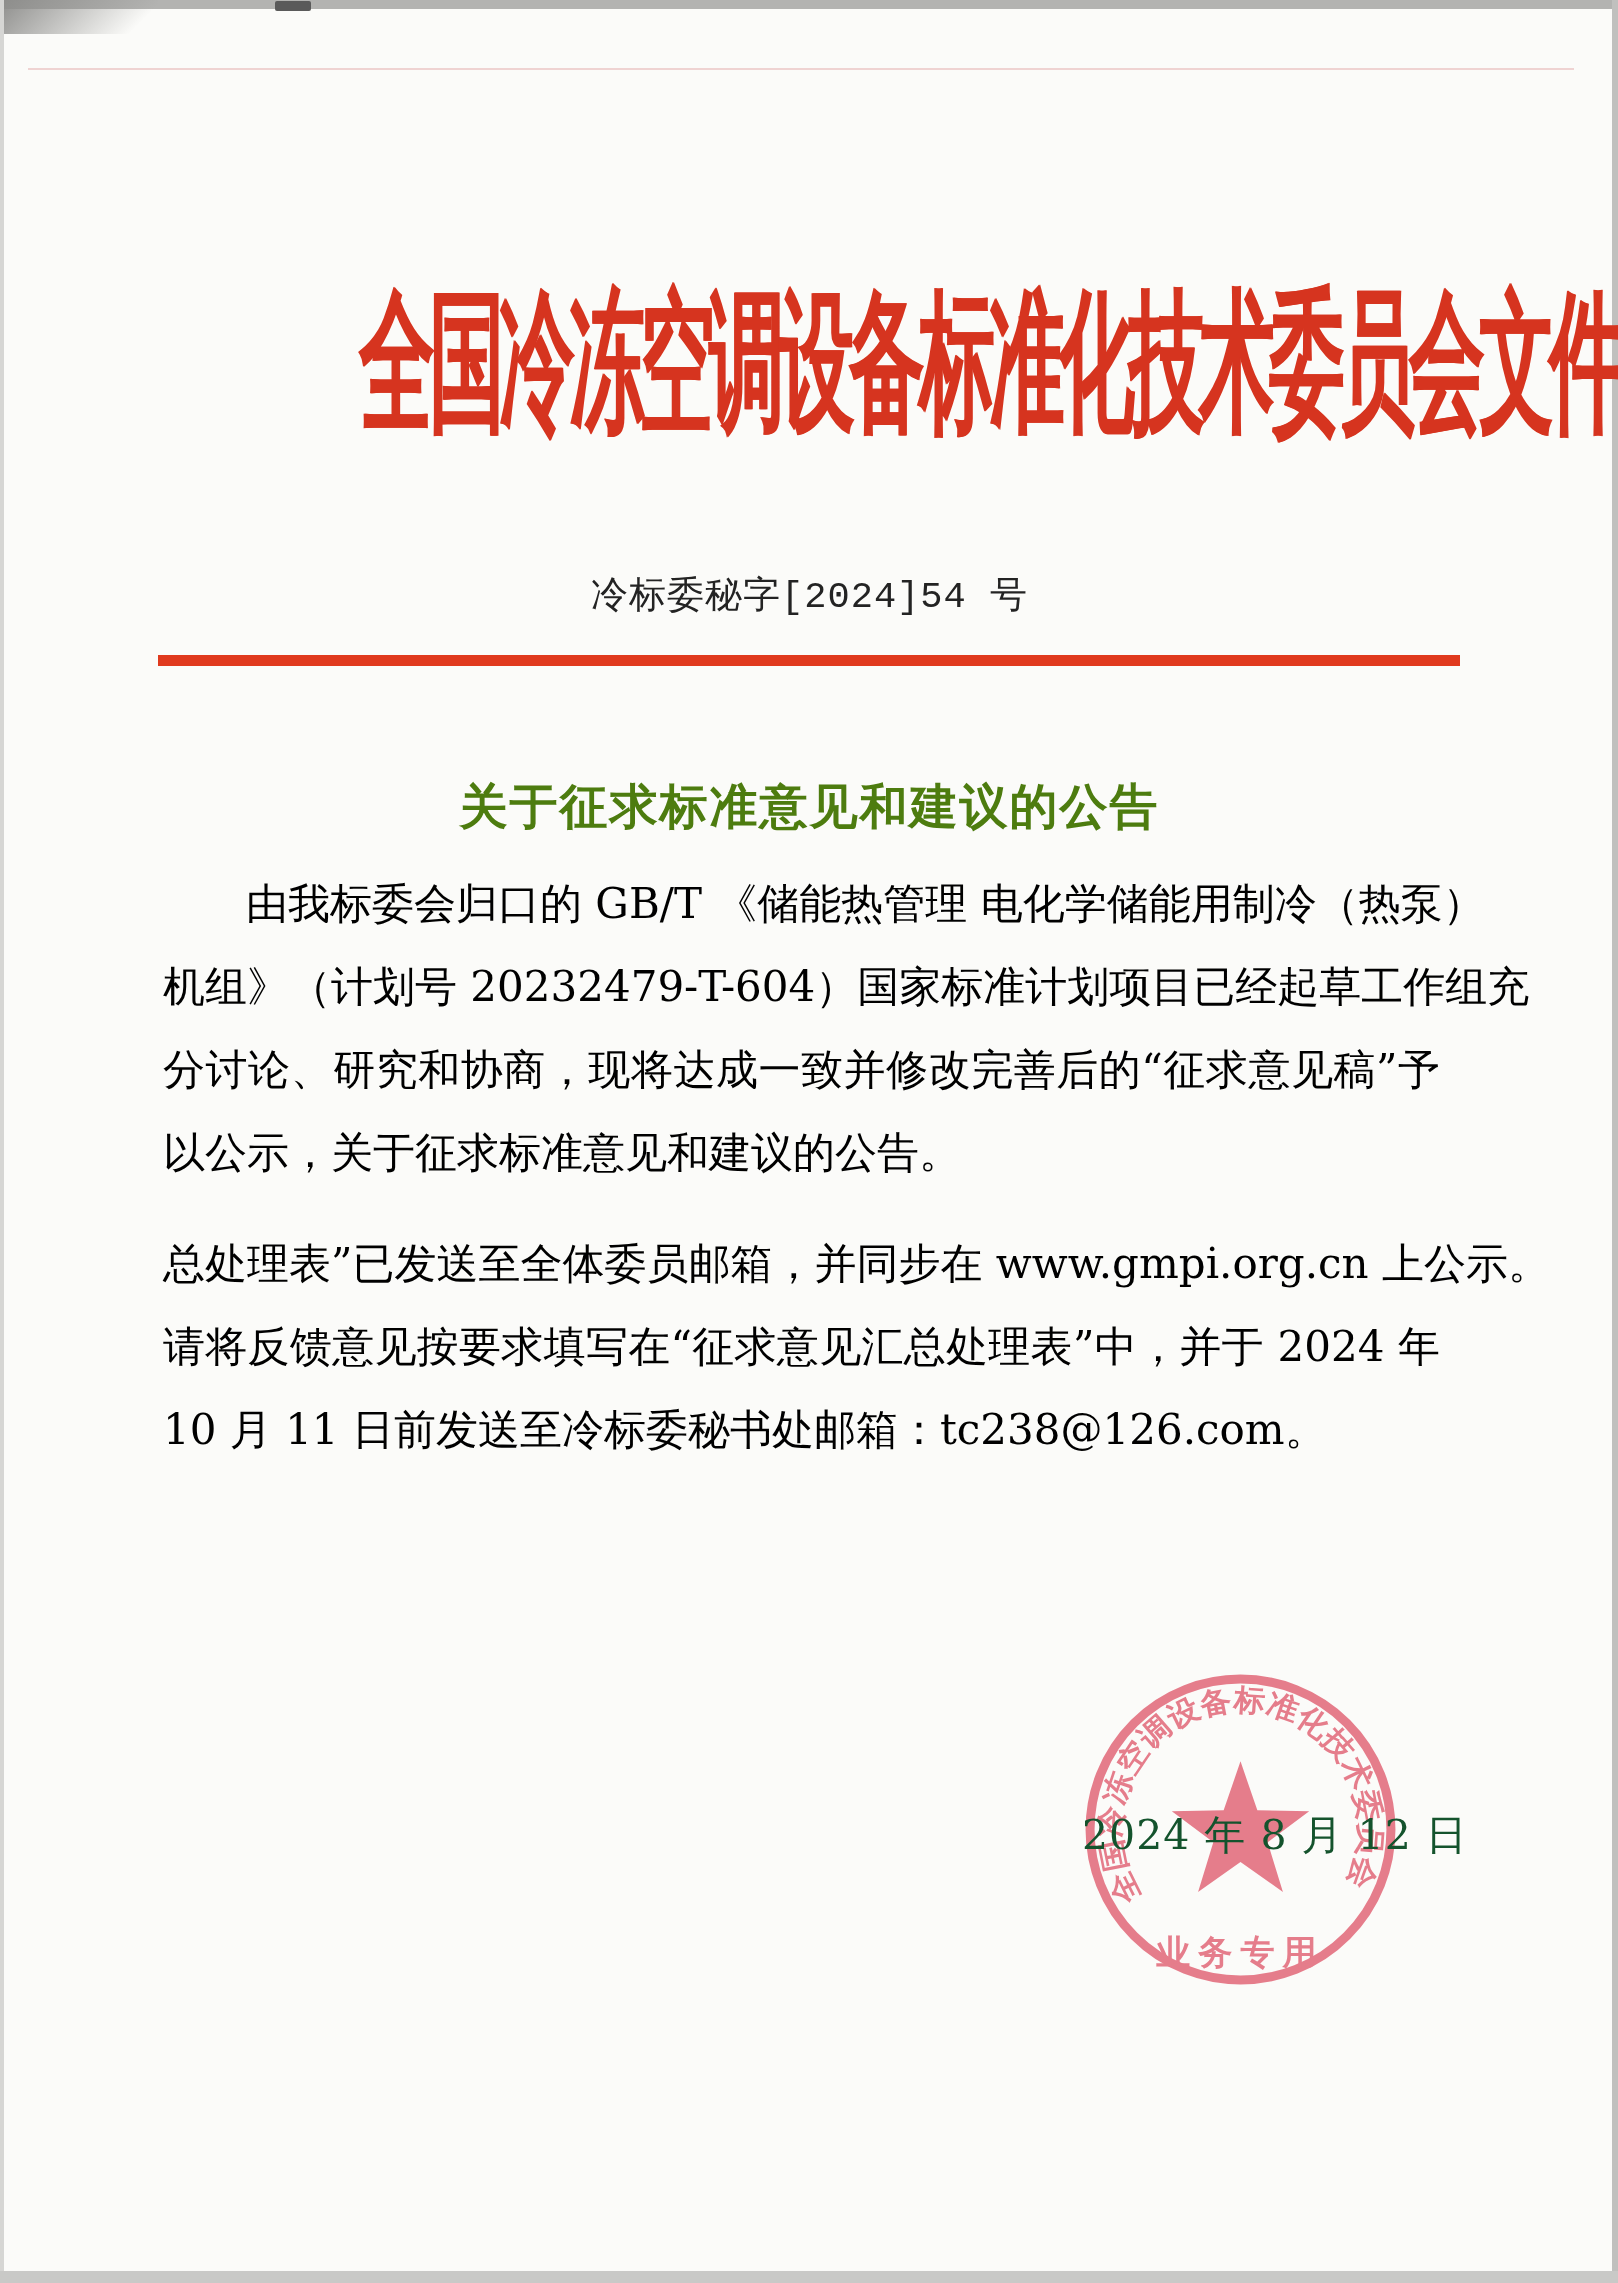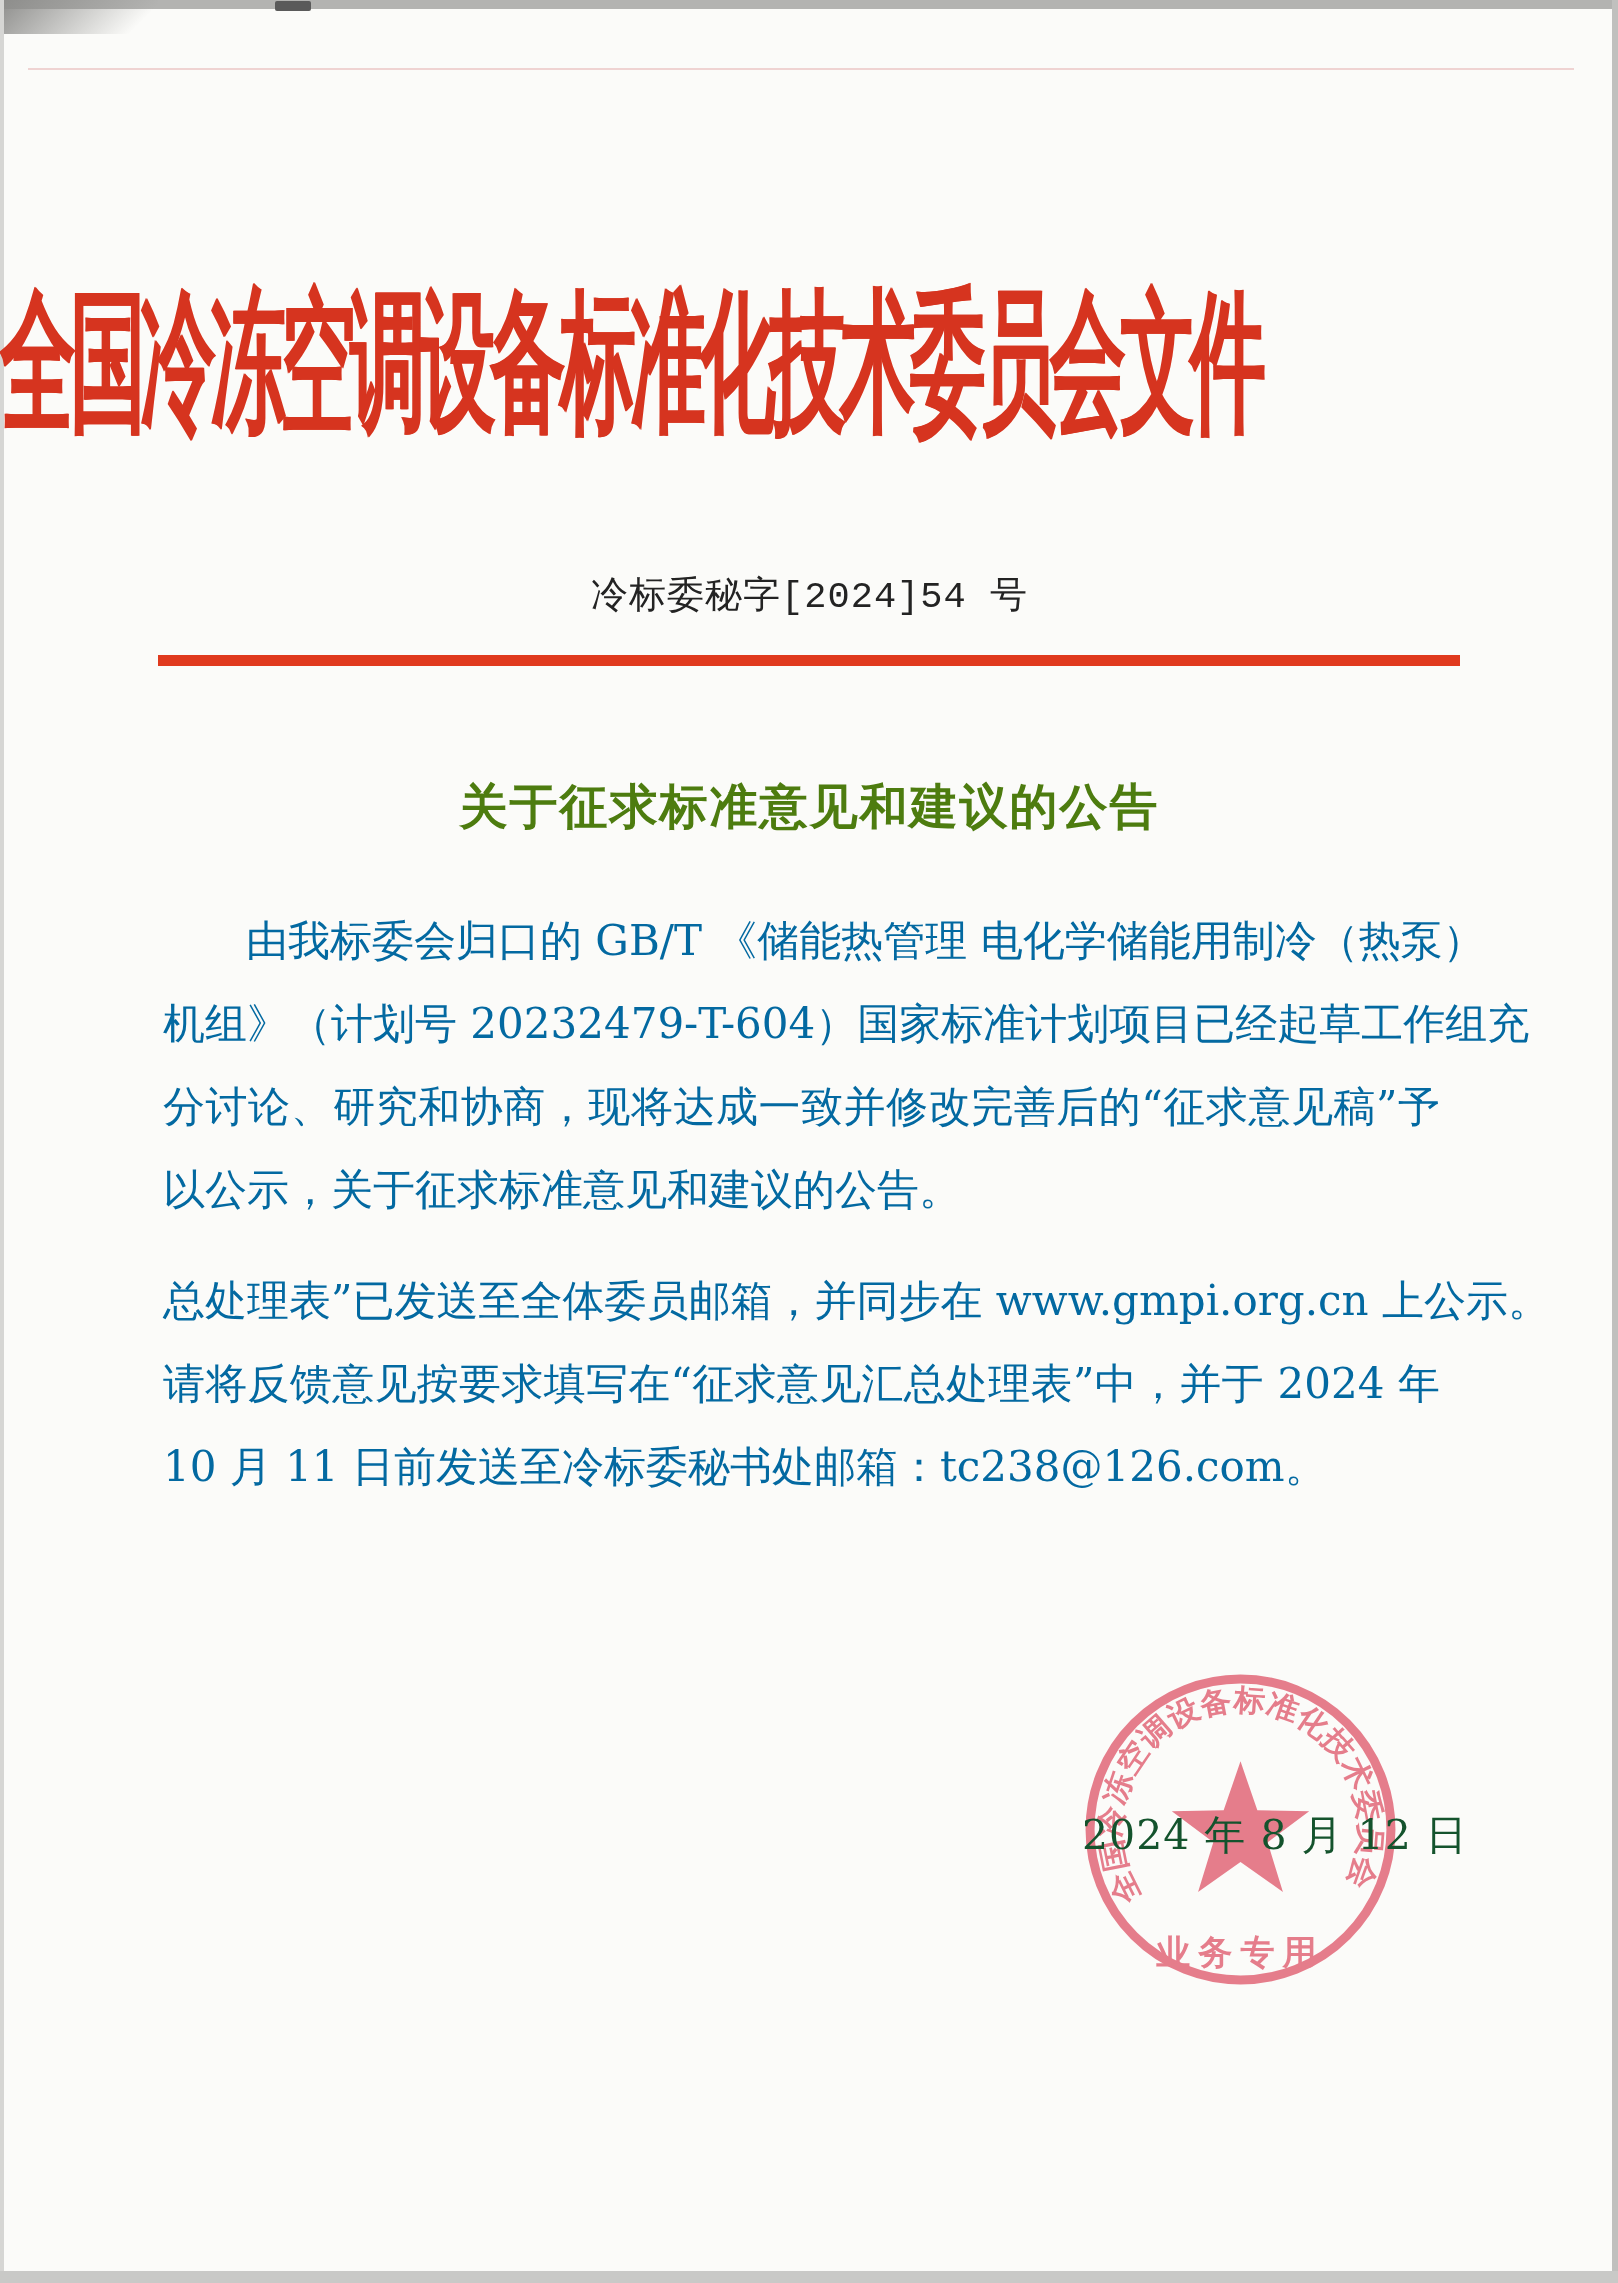--- a/index.html
+++ b/index.html
@@ -25,21 +25,21 @@
   .edge-right  { position:absolute; top:0; right:0; bottom:0; width:7px; background:#c0c0be; }
   .edge-left   { position:absolute; top:0; left:0; bottom:0; width:4px; background:#d6d6d4; }
   .edge-bottom { position:absolute; left:0; right:0; bottom:0; height:13px; background:#c9c9c7; }
   .pink-line   { position:absolute; top:68px; left:28px; right:45px; height:2px; background:rgba(215,128,128,.32); }
 
   
   .header-title {
     position: absolute;
     top: 286px;
     left: 0; right: 0;
-    text-align: left;
+    text-align: right;
     white-space: nowrap;
     font-family: Liberation Serif, serif;
   }
   .header-title > span {
     display: inline-block;
     transform: scaleY(2.05);
     transform-origin: 50% 0;
     font-size: 75px;
     line-height: 1;
     font-weight: bold;
@@ -75,25 +75,25 @@
     text-align: center;
     font-size: 48px;
     font-weight: bold;
     letter-spacing: 2px;
     color: #4d7c0f;
   }
 
   
   .body-text {
     position: absolute;
-    top: 899px;
+    top: 862px;
     left: 163px;
     width: 1277px;
     font-size: 42px;
-    color: #0369a1;
+    color: #000000;
   }
   .para { margin: 0; }
   .para + .para { margin-top: 28px; }
   .line {
     line-height: 83px;
     text-align: justify;
     text-align-last: justify;
     white-space: nowrap;
   }
   .line.start { text-indent: 83px; }

